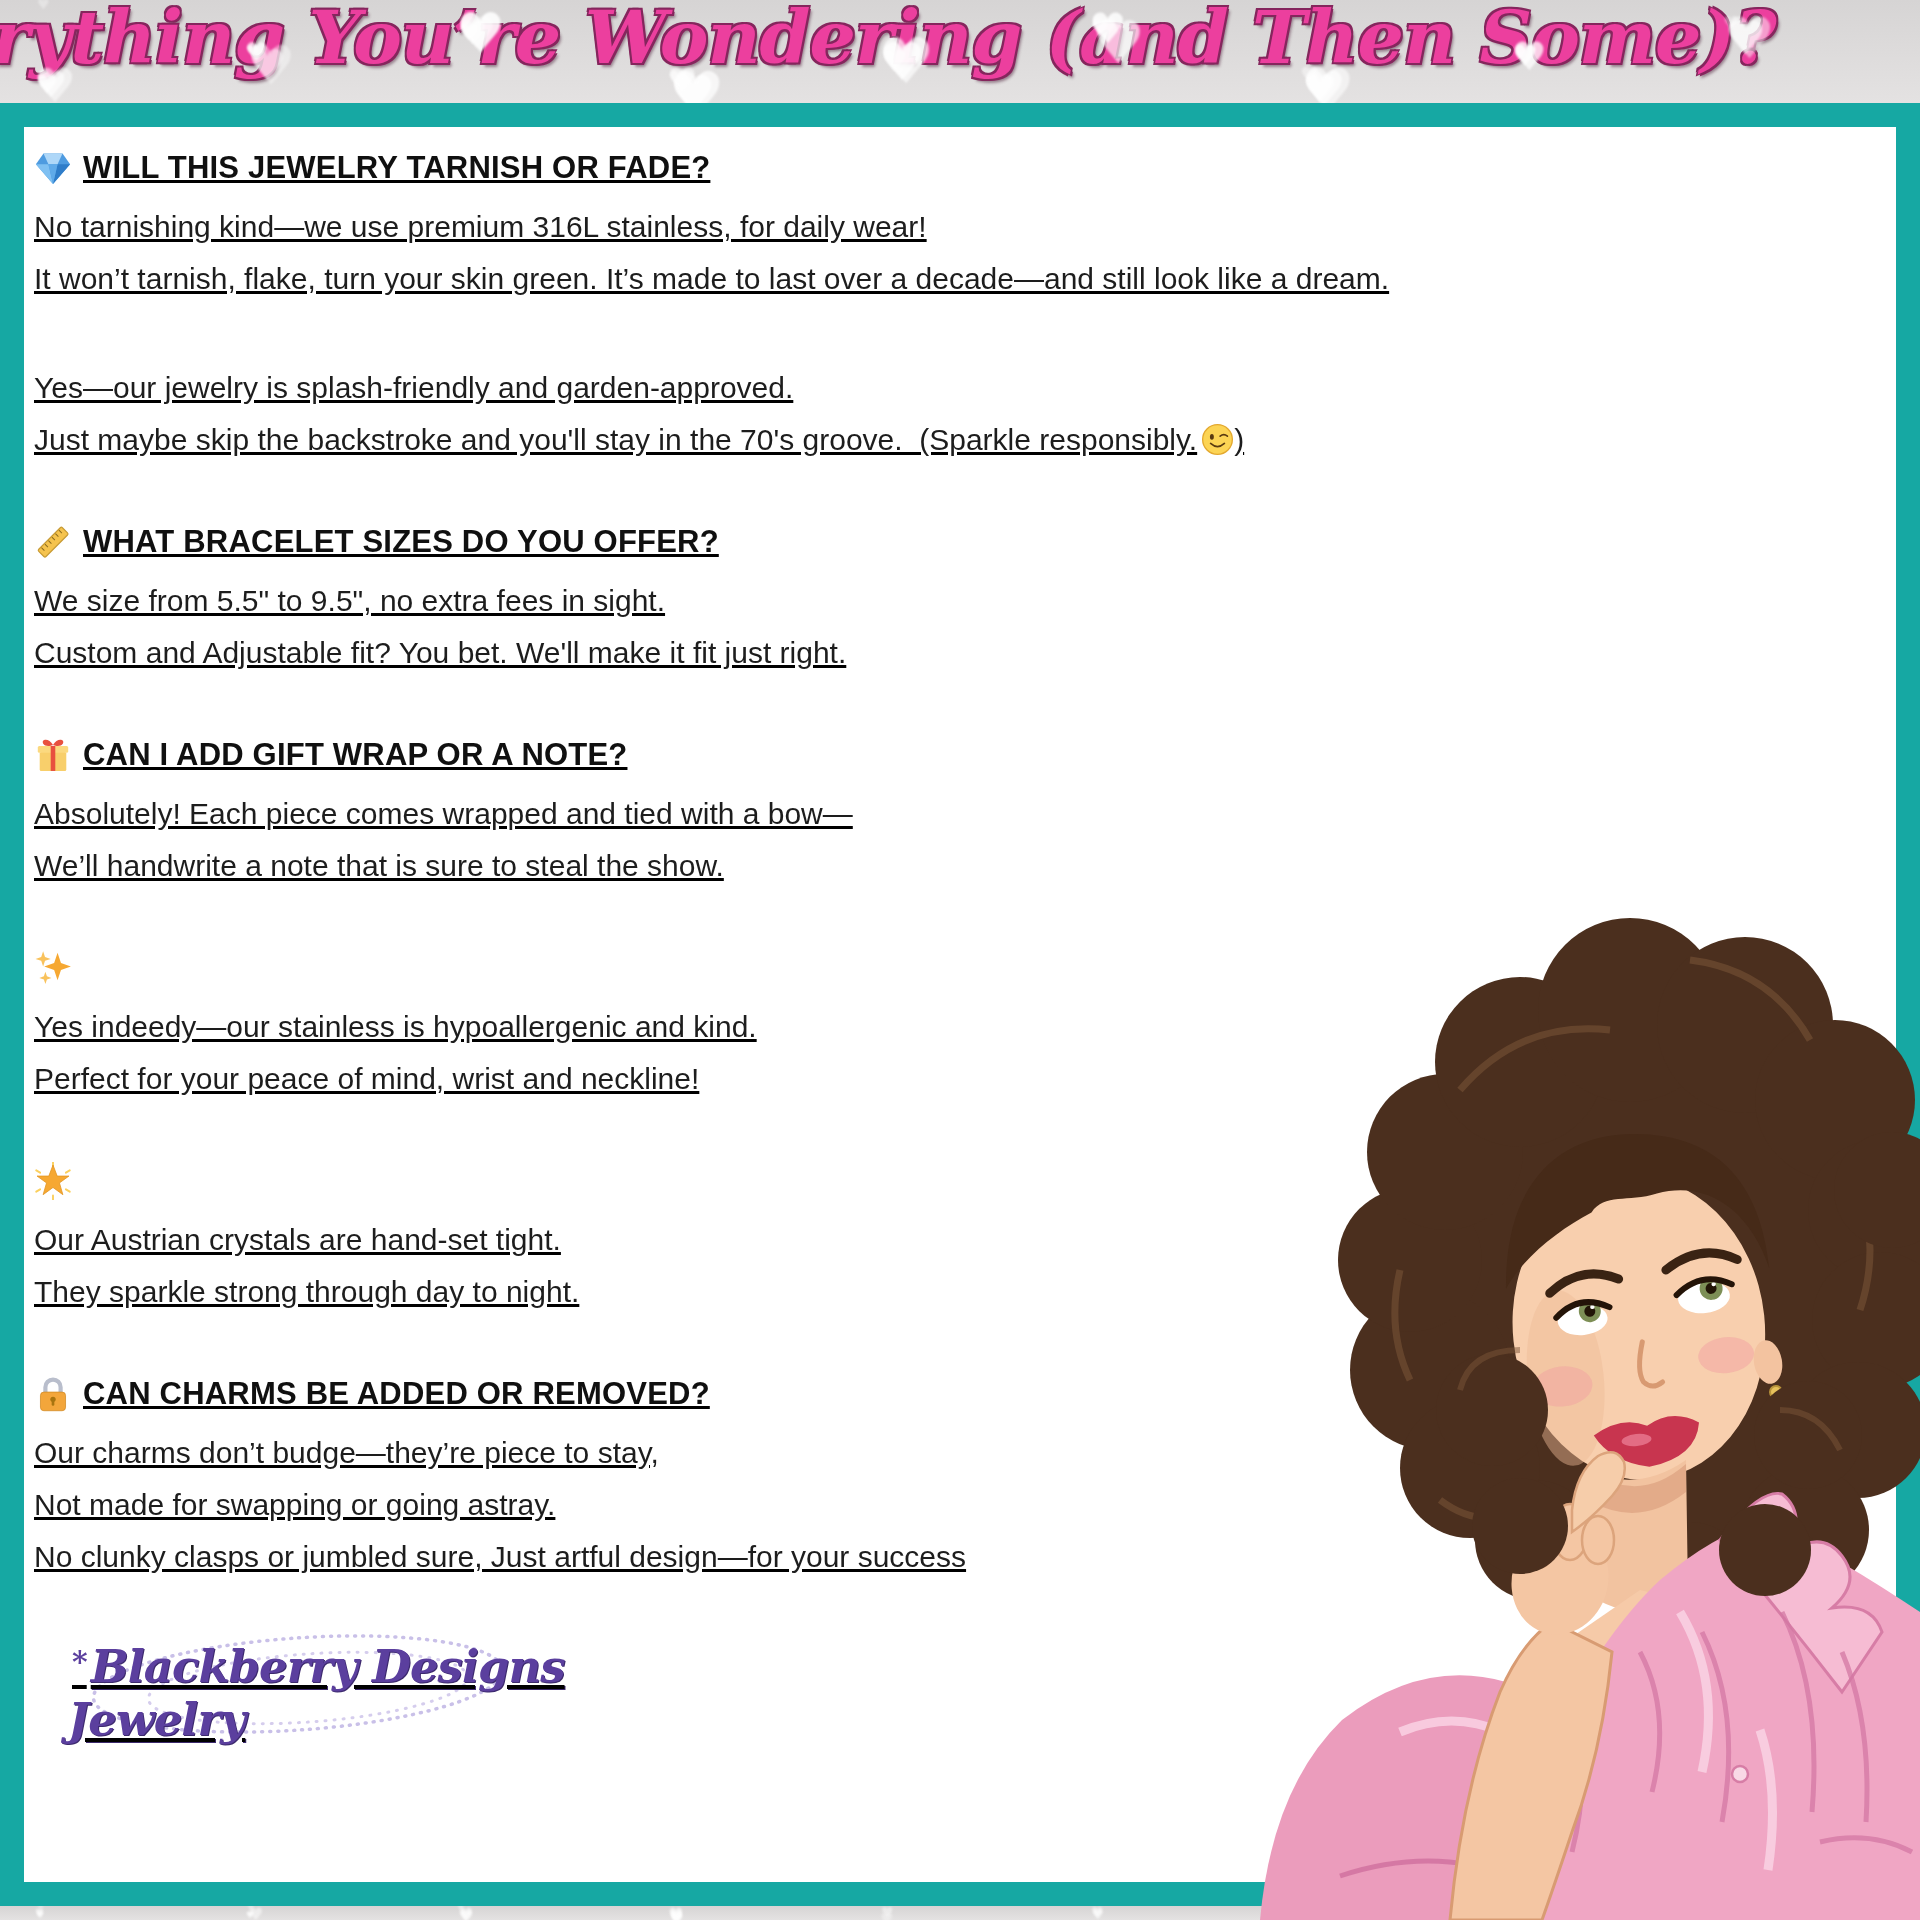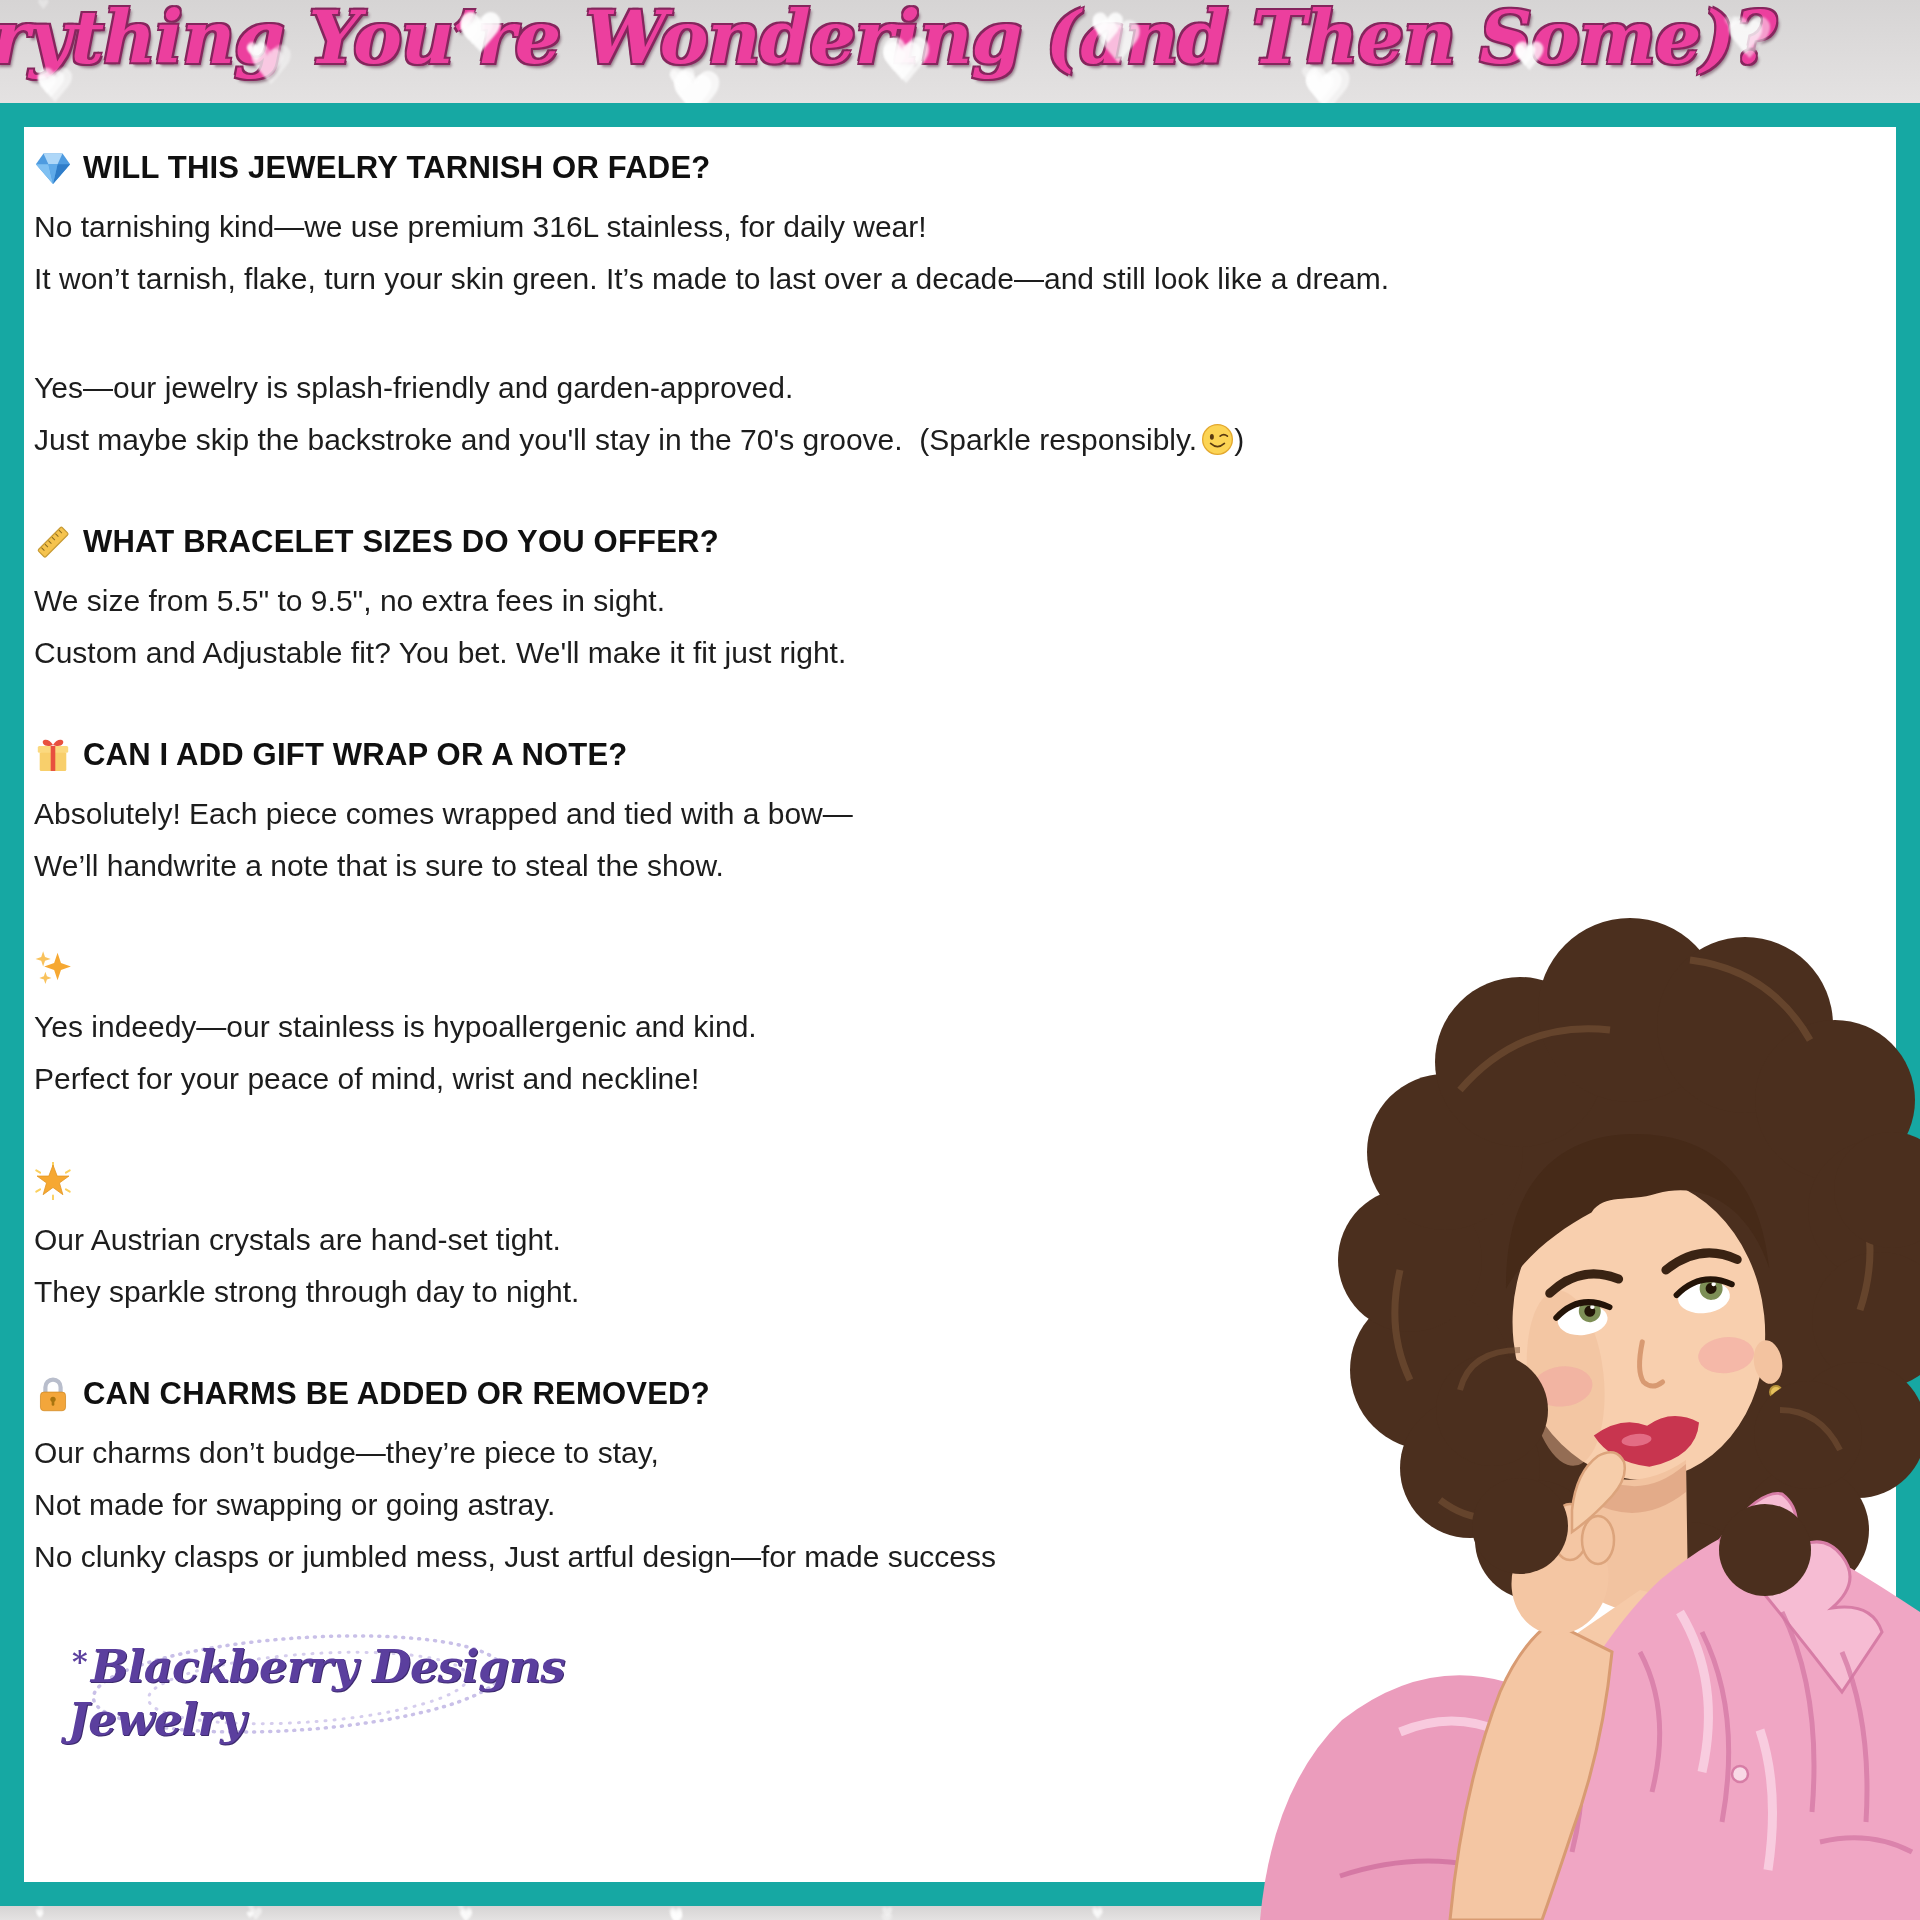--- a/index.html
+++ b/index.html
@@ -23,21 +23,21 @@
   .title{position:absolute;top:-6px;left:0;width:100%;margin:0;text-align:center;
     transform:translateX(-150px);
     font-family:"DejaVu Serif",serif;font-style:italic;font-weight:bold;
     font-size:73px;letter-spacing:-1px;color:var(--pink);white-space:nowrap;
     text-shadow:2px 2px 0 #85265d,-2px 2px 0 #85265d,2px -2px 0 #85265d,-2px -2px 0 #85265d,3px 4px 3px rgba(60,10,40,.45);}
 
   
   .frame{position:absolute;top:103px;left:0;width:1920px;height:1803px;
     background:var(--teal);padding:24px;z-index:1;}
   .content{position:relative;width:100%;height:100%;background:#ffffff;
-    padding:22px 12px 0 10px;overflow:hidden;}
+    padding:22px 12px 0 10px;overflow:hidden;text-decoration:underline;}
 
   .faq{margin:0 0 57px 0;}
   .faq h2{display:flex;align-items:center;gap:11px;margin:0 0 14px 0;
     font-size:31px;font-weight:bold;color:#101010;letter-spacing:.2px;}
   .q-icon{width:38px;height:38px;flex:0 0 38px;}
   .a-line{font-size:30px;line-height:52px;color:var(--body);white-space:pre-wrap;}
   .inline-emoji{display:inline-block;width:33px;height:33px;vertical-align:-6px;margin-left:4px;}
 
   
   .logo{position:relative;margin:2px 0 0 34px;width:640px;z-index:2;}
@@ -218,21 +218,21 @@
 
   <section class="faq">
     <h2>
       <svg class="q-icon">
                 <use href="#sym-lock"></use>
               </svg>
       <span class="q-text">CAN CHARMS BE ADDED OR REMOVED?</span>
     </h2>
   <div class="a-line"><span>Our charms don’t budge—they’re piece to stay,</span></div>
             <div class="a-line"><span>Not made for swapping or going astray.</span></div>
-            <div class="a-line"><span>No clunky clasps or jumbled mess, Just artful design—for made success</span></div>
+            <div class="a-line"><span>No clunky clasps or jumbled sure, Just artful design—for your success</span></div>
           </section>
 </div>
 
       <div class="logo">
         <svg class="logo-swirl" width="500" height="130" viewBox="0 0 500 130">
           <ellipse cx="250" cy="58" rx="205" ry="46" fill="none" stroke="#c9c0e8" stroke-width="3.5" stroke-dasharray="1 7" stroke-linecap="round" transform="rotate(-4 250 58)"></ellipse>
           <ellipse cx="260" cy="62" rx="160" ry="34" fill="none" stroke="#d5cded" stroke-width="3" stroke-dasharray="1 8" stroke-linecap="round" transform="rotate(-4 260 62)"></ellipse>
         </svg>
         <div class="logo-brand"><span class="star">*</span><span>Blackberry Designs Jewelry</span></div>
 

